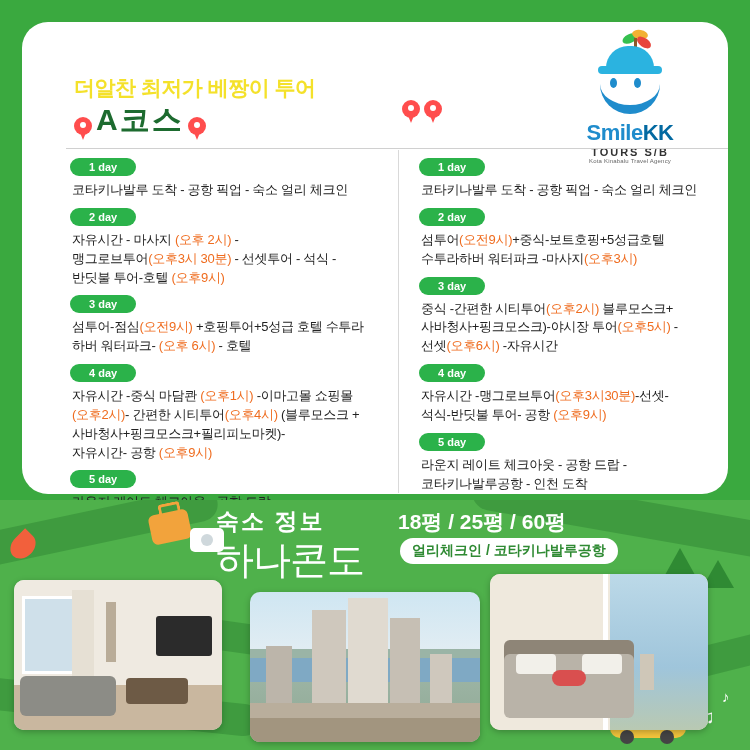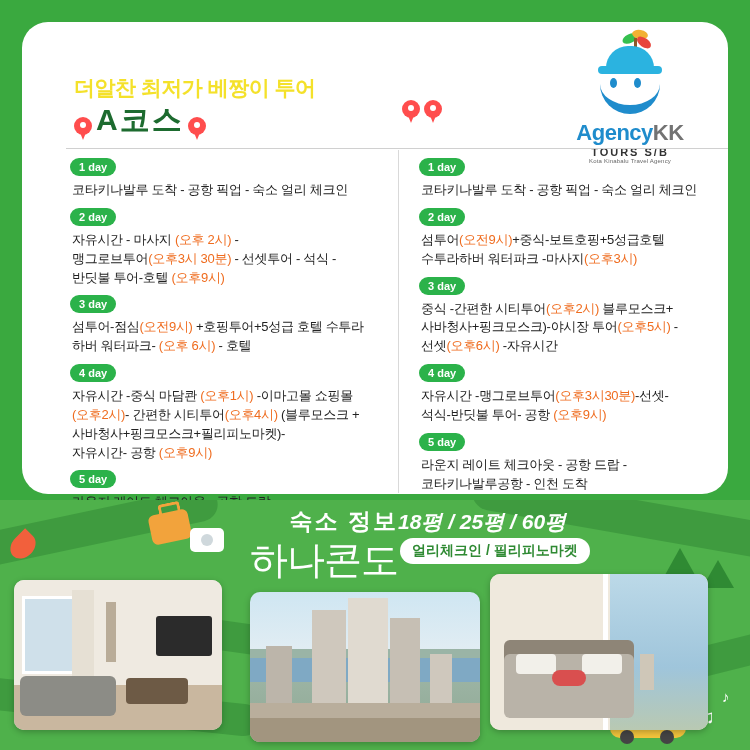--- a/index.html
+++ b/index.html
@@ -92,42 +92,42 @@
     border-bottom:9px solid #1f8ccc; border-radius:0 0 34px 34px;
   }
   .logo-eye {
     position:absolute; top:26px; width:7px; height:10px; background:#1f8ccc; border-radius:50%;
   }
   .logo-eye.le { left:18px; }
   .logo-eye.re { left:42px; }
   .logo-name {
     font-size:22px; font-weight:bold; color:#1f8ccc; margin-top:2px; letter-spacing:-0.5px;
   }
-  .logo-name .kk { color:#737373; }
+  .logo-name .kk { color:#0369a1; }
   .logo-sub {
     font-size:11px; font-weight:bold; color:#333; letter-spacing:2px;
   }
   .logo-sub2 {
     font-size:6px; color:#666; letter-spacing:0.2px;
   }
 
   
   .col {
     position:absolute; top:128px; width:316px;
   }
   .col.a { left:44px; }
   .col.b { left:376px; border-left:1px solid #d9d9d9; padding-left:16px; width:330px; }
   .divider {
     position:absolute; left:44px; top:126px; width:662px; height:1px; background:#d0d0d0;
   }
 
   .daytag {
     display:inline-block; background:#2bb24a; color:#fff;
     font-size:11px; font-weight:bold; border-radius:11px;
-    padding:3px 9px; margin:8px 0 5px 4px;
+    padding:3px 19px; margin:8px 0 5px 4px;
   }
   .entry {
     font-size:13px; color:#222; line-height:1.45; padding-left:6px;
     letter-spacing:-0.3px;
   }
   .entry .hl { color:#ef6c1f; }
 
   
   .band {
     position:absolute; left:0; top:500px; width:750px; height:250px;
@@ -137,31 +137,31 @@
   .road {
     position:absolute; background:#3f9b3f; border-radius:40px;
   }
   .r1 { left:-30px; top:10px; width:250px; height:34px; transform:rotate(-12deg); }
   .r2 { left:60px; top:120px; width:320px; height:30px; transform:rotate(8deg); }
   .r3 { left:470px; top:0px; width:330px; height:36px; transform:rotate(10deg); }
   .r4 { left:560px; top:150px; width:260px; height:30px; transform:rotate(-14deg); }
   .r5 { left:-40px; top:190px; width:300px; height:32px; transform:rotate(6deg); }
 
   .accom-title {
-    position:absolute; left:228px; top:506px; text-align:right; width:170px;
+    position:absolute; left:216px; top:506px; text-align:left; width:170px;
   }
   .accom-small {
     font-size:23px; font-weight:bold; color:#ffffff; letter-spacing:2px;
   }
   .accom-big {
     font-size:38px; font-weight:normal; color:#ffffff; letter-spacing:-1px; margin-top:-2px;
   }
   .sizes {
     position:absolute; left:398px; top:508px;
-    font-size:21px; font-weight:bold; color:#ffffff; letter-spacing:0px;font-style:italic;
+    font-size:21px; font-weight:bold; color:#ffffff; letter-spacing:0px;
   }
   .checkpill {
     position:absolute; left:400px; top:538px;
     background:#ffffff; color:#2f8a33; font-weight:bold;
     font-size:14px; border-radius:14px; padding:4px 12px;
   }
 
   
   .deco { position:absolute; }
   .drop {
@@ -293,21 +293,21 @@
             <span class="leaf l2"></span>
             <span class="leaf l3"></span>
           <span class="trunk"></span>
         </div>
         <div class="logo-hat"></div>
         <div class="logo-hat-brim"></div>
         <div class="logo-eye le"></div>
         <div class="logo-eye re"></div>
         <div class="logo-smile"></div>
       </div>
-      <div class="logo-name"><span>Agency</span><span class="kk">KK</span></div>
+      <div class="logo-name"><span>Smile</span><span class="kk">KK</span></div>
       <div class="logo-sub">TOURS S/B</div>
       <div class="logo-sub2">Kota Kinabalu Travel Agency</div>
     </div>
 
     <div class="divider"></div>
 
     <div class="col a" id="colA"><div class="daytag">1 day</div><div class="entry"><span>코타키나발루 도착 - 공항 픽업 - 숙소 얼리 체크인</span></div><div class="daytag">2 day</div><div class="entry"><span>자유시간 - 마사지 </span><span class="hl">(오후 2시)</span><span> -</span></div><div class="entry"><span>맹그로브투어</span><span class="hl">(오후3시 30분)</span><span> - 선셋투어 - 석식 -</span></div><div class="entry"><span>반딧불 투어-호텔 </span><span class="hl">(오후9시)</span></div><div class="daytag">3 day</div><div class="entry"><span>섬투어-점심</span><span class="hl">(오전9시)</span><span> +호핑투어+5성급 호텔 수투라</span></div><div class="entry"><span>하버 워터파크- </span><span class="hl">(오후 6시)</span><span> - 호텔</span></div><div class="daytag">4 day</div><div class="entry"><span>자유시간 -중식 마담콴 </span><span class="hl">(오후1시)</span><span> -이마고몰 쇼핑몰</span></div><div class="entry"><span class="hl">(오후2시)</span><span>- 간편한 시티투어</span><span class="hl">(오후4시)</span><span> (블루모스크 +</span></div><div class="entry"><span>사바청사+핑크모스크+필리피노마켓)-</span></div><div class="entry"><span>자유시간- 공항 </span><span class="hl">(오후9시)</span></div><div class="daytag">5 day</div><div class="entry"><span>라운지 레이트 체크아웃 - 공항 드랍 -</span></div><div class="entry"><span>코타키나발루공항 - 인천 도착</span></div></div>
     <div class="col b" id="colB"><div class="daytag">1 day</div><div class="entry"><span>코타키나발루 도착 - 공항 픽업 - 숙소 얼리 체크인</span></div><div class="daytag">2 day</div><div class="entry"><span>섬투어</span><span class="hl">(오전9시)</span><span>+중식-보트호핑+5성급호텔</span></div><div class="entry"><span>수투라하버 워터파크 -마사지</span><span class="hl">(오후3시)</span></div><div class="daytag">3 day</div><div class="entry"><span>중식 -간편한 시티투어</span><span class="hl">(오후2시)</span><span> 블루모스크+</span></div><div class="entry"><span>사바청사+핑크모스크)-야시장 투어</span><span class="hl">(오후5시)</span><span> -</span></div><div class="entry"><span>선셋</span><span class="hl">(오후6시)</span><span> -자유시간</span></div><div class="daytag">4 day</div><div class="entry"><span>자유시간 -맹그로브투어</span><span class="hl">(오후3시30분)</span><span>-선셋-</span></div><div class="entry"><span>석식-반딧불 투어- 공항 </span><span class="hl">(오후9시)</span></div><div class="daytag">5 day</div><div class="entry"><span>라운지 레이트 체크아웃 - 공항 드랍 -</span></div><div class="entry"><span>코타키나발루공항 - 인천 도착</span></div></div>
   </div>
 
@@ -331,21 +331,21 @@
     <span class="wheel w2"></span>
   </div>
   <div class="note n1">♫</div>
   <div class="note n2">♪</div>
 
   <div class="accom-title">
     <div class="accom-small">숙소 정보</div>
     <div class="accom-big">하나콘도</div>
   </div>
   <div class="sizes">18평 / 25평 / 60평</div>
-  <div class="checkpill">얼리체크인 / 필리피노마켓</div>
+  <div class="checkpill">얼리체크인 / 코타키나발루공항</div>
 
   <div class="photo p1">
     <div class="p1-bg"></div>
       <div class="p1-wall"></div>
       <div class="p1-floor"></div>
     <div class="p1-win"></div>
       <div class="p1-curtain"></div>
       <div class="p1-lamp"></div>
     <div class="p1-sofa"></div>
       <div class="p1-table"></div>

